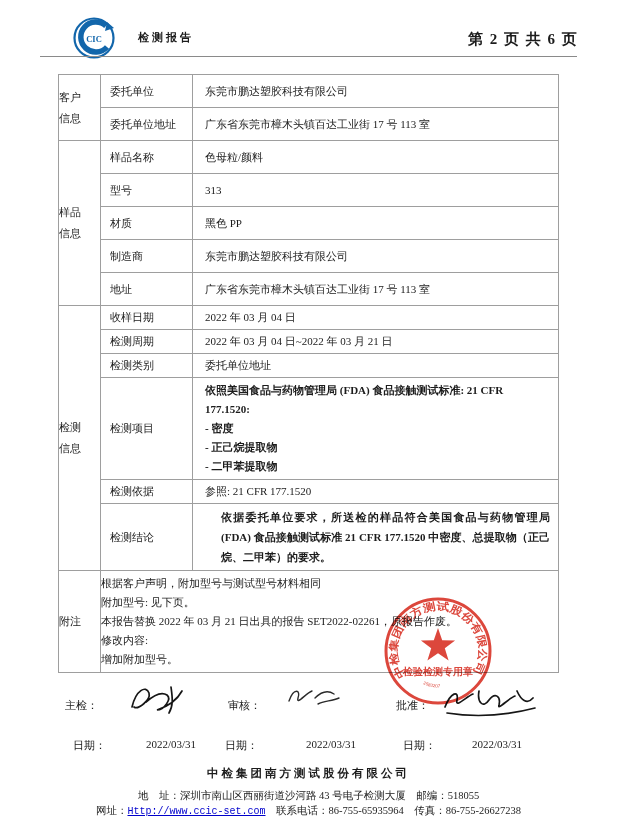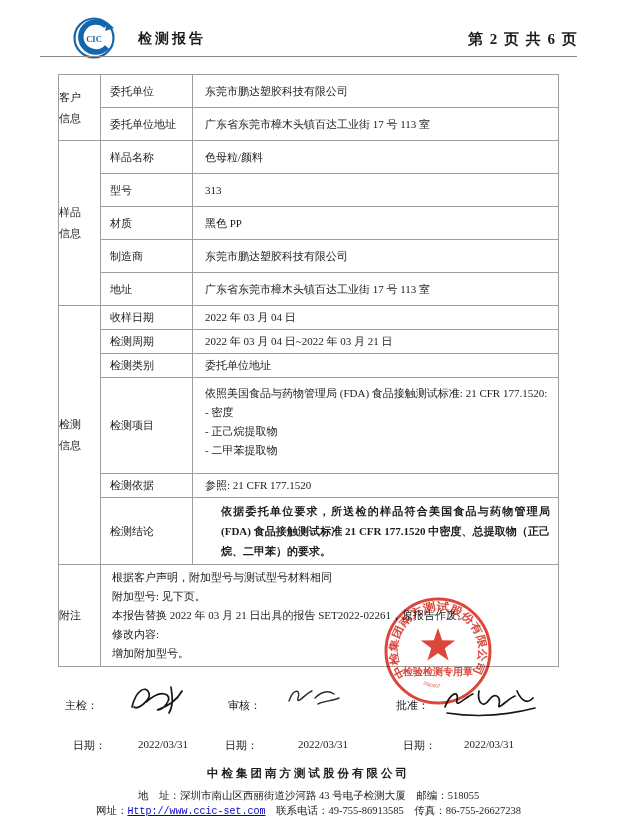--- a/index.html
+++ b/index.html
@@ -1,37 +1,37 @@
 <!DOCTYPE html>
 <html><head>
 <meta charset="utf-8">
 <style>
   html,body{margin:0;padding:0;background:#ffffff;}
   .page{position:relative;width:617px;height:840px;background:#fff;overflow:hidden;
         font-family:"Liberation Serif","DejaVu Serif",serif;color:#1c1c1c;}
   
   .logo{position:absolute;left:63px;top:16px;}
-  .hdr-title{position:absolute;left:138px;top:30px;font-size:14px;font-weight:bold;letter-spacing:3px;}
+  .hdr-title{position:absolute;left:138px;top:30px;font-size:11px;font-weight:bold;letter-spacing:3px;}
   .hdr-no{position:absolute;left:234px;top:30px;font-size:11.5px;font-weight:bold;}
   .hdr-page{position:absolute;left:468px;top:30px;font-size:15px;font-weight:bold;letter-spacing:1.5px;}
   .hdr-rule{position:absolute;left:40px;top:56px;width:537px;border-top:1.6px solid #8a8a8a;}
   
   table.rep{position:absolute;left:58px;top:74px;width:501px;border-collapse:collapse;table-layout:fixed;
             font-size:11px;}
   table.rep td{border:1px solid #9e9e9e;vertical-align:middle;overflow:hidden;}
   td.sec{padding:0;}
   td.sec span{display:inline-block;width:2.4em;line-height:1.9;word-break:break-all;}
   td.fld{padding:2px 4px 2px 9px;}
   td.val{padding:2px 6px 2px 12px;}
-  td.val-multi{padding:3px 8px 11px 12px;line-height:19px;}
+  td.val-multi{padding:3px 8px 3px 12px;line-height:19px;font-weight:bold;}
   td.val-concl{padding:3px 8px 3px 28px;line-height:20px;text-align:justify;font-weight:bold;}
-  td.notes{padding:3px 8px 3px 11px;line-height:19px;}
+  td.notes{padding:3px 8px 3px 0;line-height:19px;}
   
   .siglabel{position:absolute;font-size:11px;}
-  .dateval{position:absolute;font-size:11px;}
+  .dateval{position:absolute;font-size:11px;margin-left:8px;}
   .sigsvg{position:absolute;}
   
   .stamp{position:absolute;left:382px;top:595px;mix-blend-mode:multiply;opacity:0.92;}
   
   .foot-company{position:absolute;left:0;top:766px;width:100%;text-align:center;
                 font-size:11.5px;font-weight:bold;letter-spacing:3px;}
   .foot-addr{position:absolute;left:0;top:789px;width:100%;text-align:center;font-size:10.5px;}
   .foot-web{position:absolute;left:0;top:804px;width:100%;text-align:center;font-size:10.5px;}
   .foot-web a{color:#0000cc;text-decoration:underline;font-family:"Liberation Mono","DejaVu Sans Mono",monospace;font-size:10px;}
 </style>
@@ -164,16 +164,16 @@
     <text x="56" y="80" text-anchor="middle" font-size="10" font-weight="bold" fill="#d9372b" font-family="Liberation Serif, DejaVu Serif, serif">检验检测专用章</text>
     <path id="stampCodePath" d="M 36,86 A 34,34 0 0 0 76,86" fill="none"></path>
     <text font-size="4.5" fill="#d9372b" font-family="Liberation Sans, sans-serif">
       <textPath href="#stampCodePath" startOffset="6">2583207</textPath>
     </text>
   </svg>
 
   <div class="foot-company">中检集团南方测试股份有限公司</div>
   <div class="foot-addr">地　址：深圳市南山区西丽街道沙河路 43 号电子检测大厦　邮编：518055</div>
   <div class="foot-web">
-    <span>网址：</span><a href="#">Http://www.ccic-set.com</a><span>　联系电话：49-755-86913585　传真：86-755-26627238</span>
+    <span>网址：</span><a href="#">Http://www.ccic-set.com</a><span>　联系电话：86-755-65935964　传真：86-755-26627238</span>
   </div>
 
 </div>
 
 </body></html>

